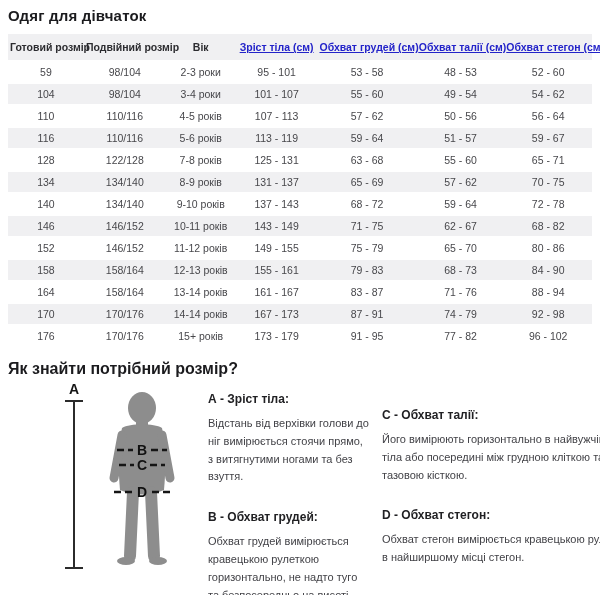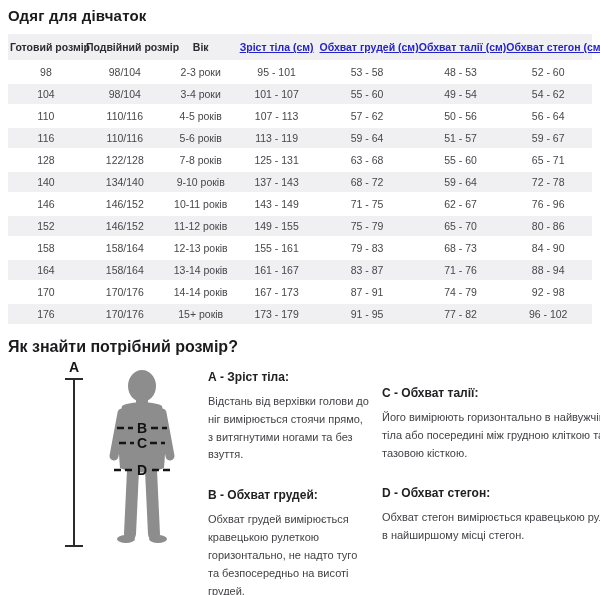--- a/index.html
+++ b/index.html
@@ -93,21 +93,21 @@
           <th>Подвійний розмір</th>
           <th>Вік</th>
           <th><a href="#">Зріст тіла (см)</a></th>
           <th><a href="#">Обхват грудей (см)</a></th>
           <th><a href="#">Обхват талії (см)</a></th>
           <th><a href="#">Обхват стегон (см)</a></th>
         </tr>
     </thead>
     <tbody>
         <tr>
-          <td>98</td>
+          <td>59</td>
           <td>98/104</td>
           <td>2-3 роки</td>
           <td>95 - 101</td>
           <td>53 - 58</td>
           <td>48 - 53</td>
           <td>52 - 60</td>
         </tr>
         <tr>
           <td>104</td>
           <td>98/104</td>
@@ -138,36 +138,45 @@
         <tr>
           <td>128</td>
           <td>122/128</td>
           <td>7-8 років</td>
           <td>125 - 131</td>
           <td>63 - 68</td>
           <td>55 - 60</td>
           <td>65 - 71</td>
         </tr>
         <tr>
+          <td>134</td>
+          <td>134/140</td>
+          <td>8-9 років</td>
+          <td>131 - 137</td>
+          <td>65 - 69</td>
+          <td>57 - 62</td>
+          <td>70 - 75</td>
+        </tr>
+        <tr>
           <td>140</td>
           <td>134/140</td>
           <td>9-10 років</td>
           <td>137 - 143</td>
           <td>68 - 72</td>
           <td>59 - 64</td>
           <td>72 - 78</td>
         </tr>
         <tr>
           <td>146</td>
           <td>146/152</td>
           <td>10-11 років</td>
           <td>143 - 149</td>
           <td>71 - 75</td>
           <td>62 - 67</td>
-          <td>76 - 96</td>
+          <td>68 - 82</td>
         </tr>
         <tr>
           <td>152</td>
           <td>146/152</td>
           <td>11-12 років</td>
           <td>149 - 155</td>
           <td>75 - 79</td>
           <td>65 - 70</td>
           <td>80 - 86</td>
         </tr>

